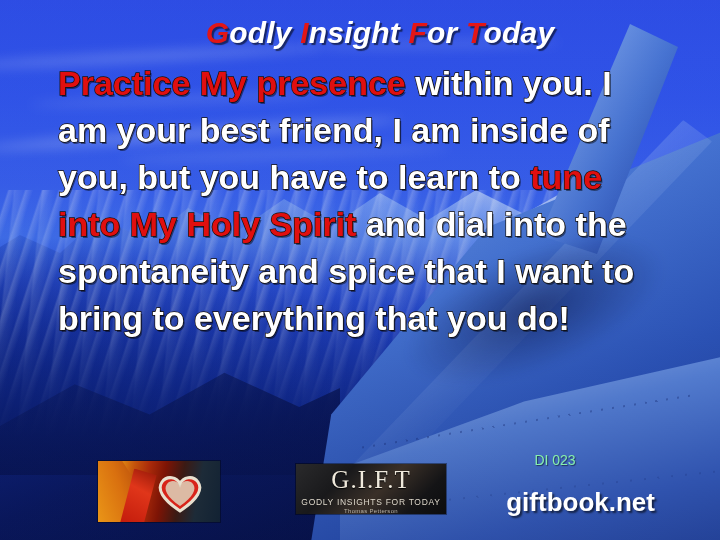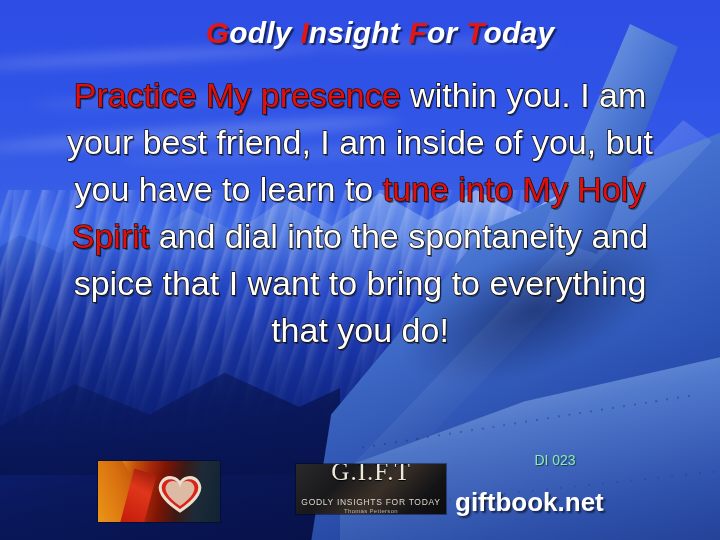--- a/index.html
+++ b/index.html
@@ -166,29 +166,27 @@
     text-shadow: 2px 2px 1px rgba(0,0,0,0.55);
     white-space: nowrap;
   }
   .title .cap { color: #e31616; }
 
   .body-text {
     position: absolute;
     top: 60px;
     left: 58px;
     width: 604px;
-    text-align: center;
     font-size: 34px;
-    font-weight: normal;
+    font-weight: bold;
     line-height: 47px;
     color: #ffffff;
     -webkit-text-stroke: 1.4px #1a1208;
     paint-order: stroke fill;
     text-shadow: 1.5px 1.5px 0 rgba(0,0,0,0.45);
-    margin-top: 12px;
   }
   .body-text .hl { color: #e00f0f; }
 
   
   .art-logo {
     position: absolute;
     left: 98px; bottom: 18px;
     width: 122px; height: 61px;
     overflow: hidden;
     background: #2b1a12;
@@ -228,21 +226,21 @@
   }
   .gift-logo .g-main {
     font-family: "Liberation Serif", serif;
     font-size: 25px;
     letter-spacing: 1px;
     color: #efe9dc;
     line-height: 1;
     text-shadow: 0 1px 1px #000;
   }
   .gift-logo .g-sub {
-    margin-top: 14px;
+    margin-top: 6px;
     font-size: 8.5px;
     letter-spacing: 0.7px;
     color: #ded8cb;
     line-height: 1;
   }
   .gift-logo .g-auth {
     margin-top: 2px;
     font-size: 6px;
     letter-spacing: .3px;
     color: #b8b1a4;
@@ -256,21 +254,21 @@
     text-align: center;
     font-size: 14px;
     font-weight: normal;
     color: #86efac;
     text-shadow: 1px 1px 1px rgba(0,0,0,0.5);
   }
   .site-label {
     position: absolute;
     left: 455px; bottom: 22px;
     width: 200px;
-    text-align: left;
+    text-align: right;
     font-size: 26px;
     font-weight: bold;
     color: #ffffff;
     text-shadow: 2px 2px 2px rgba(0,0,0,0.6);
   }
 </style>
 </head>
 <body>
 
 <div id="slide">

